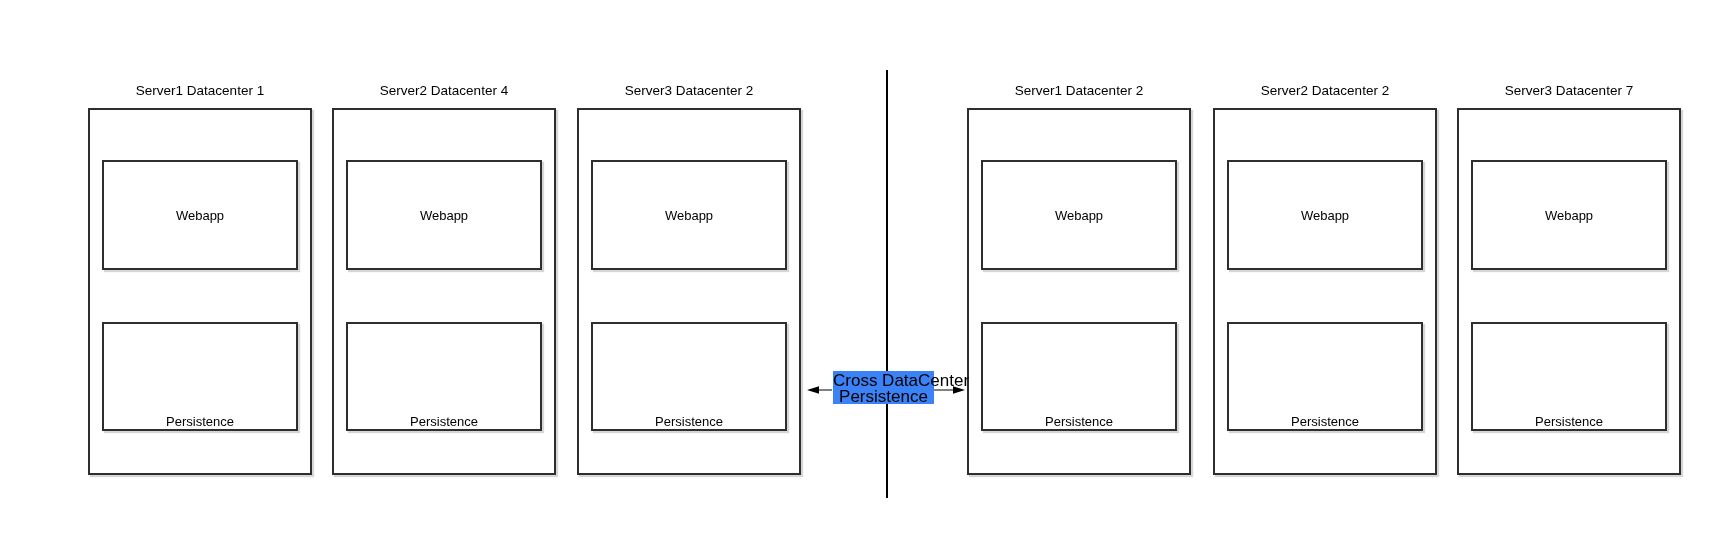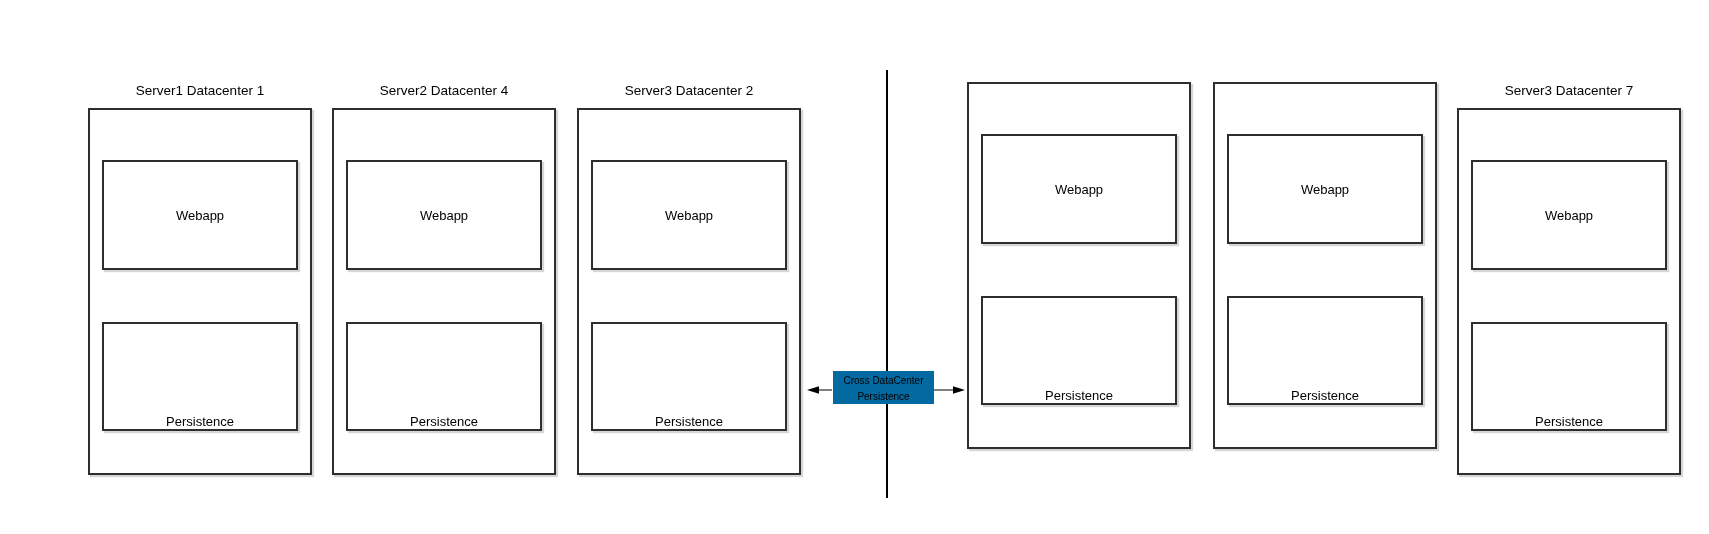--- a/index.html
+++ b/index.html
@@ -63,23 +63,23 @@
     background: #000000;
     z-index: 1;
   }
   .replication-label {
     position: absolute;
     left: 826px;
     top: 371px;
     width: 101px;
     height: 31px;
     padding-top: 2px;
-    background: #0369a1;
+    background: #3b82f6;
     text-align: center;
-    font-size: 10px;
+    font-size: 17px;
     line-height: 15.5px;
     color: #000000;
     white-space: nowrap;
     z-index: 2;
   }
   .replication-arrows {
     position: absolute;
     left: 795px;
     top: 382px;
     width: 170px;
@@ -140,31 +140,33 @@
       <line x1="30" y1="8" x2="17" y2="8" stroke="#4a4a4a" stroke-width="1.4"></line>
       <path d="M5 8 L17 4.2 L17 11.8 Z" fill="#000000"></path>
     </g>
     <g>
       <line x1="132" y1="8" x2="151" y2="8" stroke="#4a4a4a" stroke-width="1.4"></line>
       <path d="M163 8 L151 4.2 L151 11.8 Z" fill="#000000"></path>
     </g>
   </svg>
 
   <div class="server" style="left:960px">
+    <div class="server-title">Server1 Datacenter 2</div>
     <div class="server-outline">
       <div class="component webapp">
         <span>Webapp</span>
       </div>
       <div class="component persistence">
         <span>Persistence</span>
       </div>
     </div>
   </div>
 
   <div class="server" style="left:1206px">
+    <div class="server-title">Server2 Datacenter 2</div>
     <div class="server-outline">
       <div class="component webapp">
         <span>Webapp</span>
       </div>
       <div class="component persistence">
         <span>Persistence</span>
       </div>
     </div>
   </div>
 

